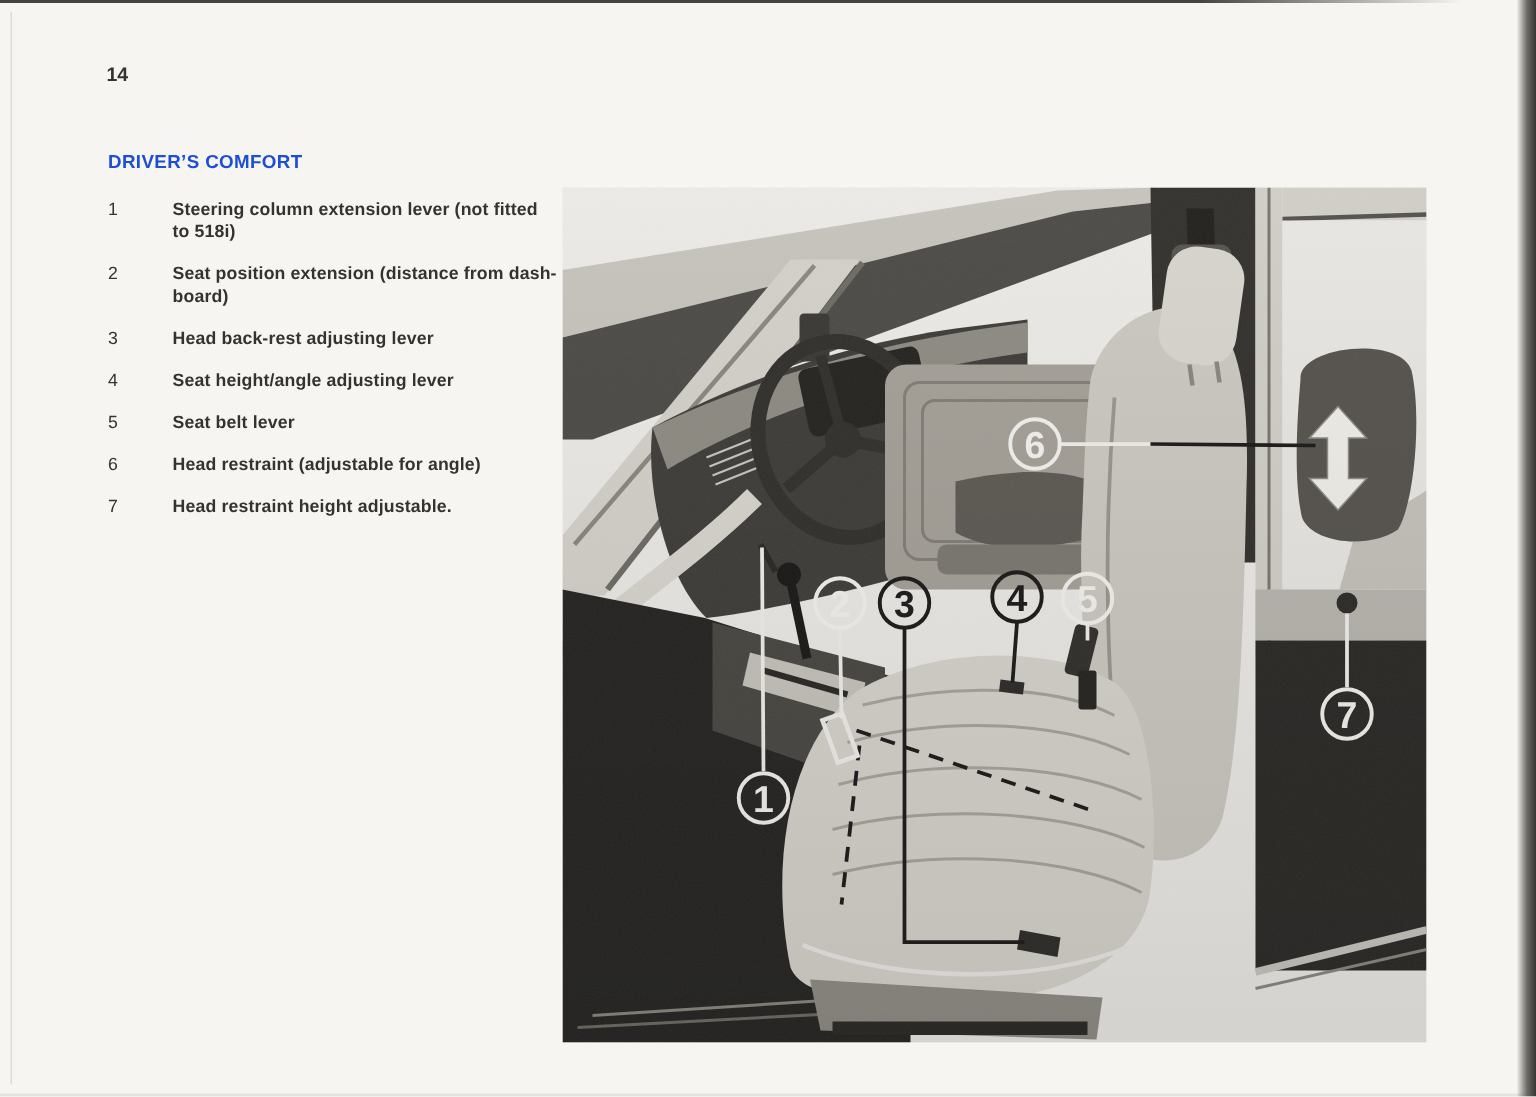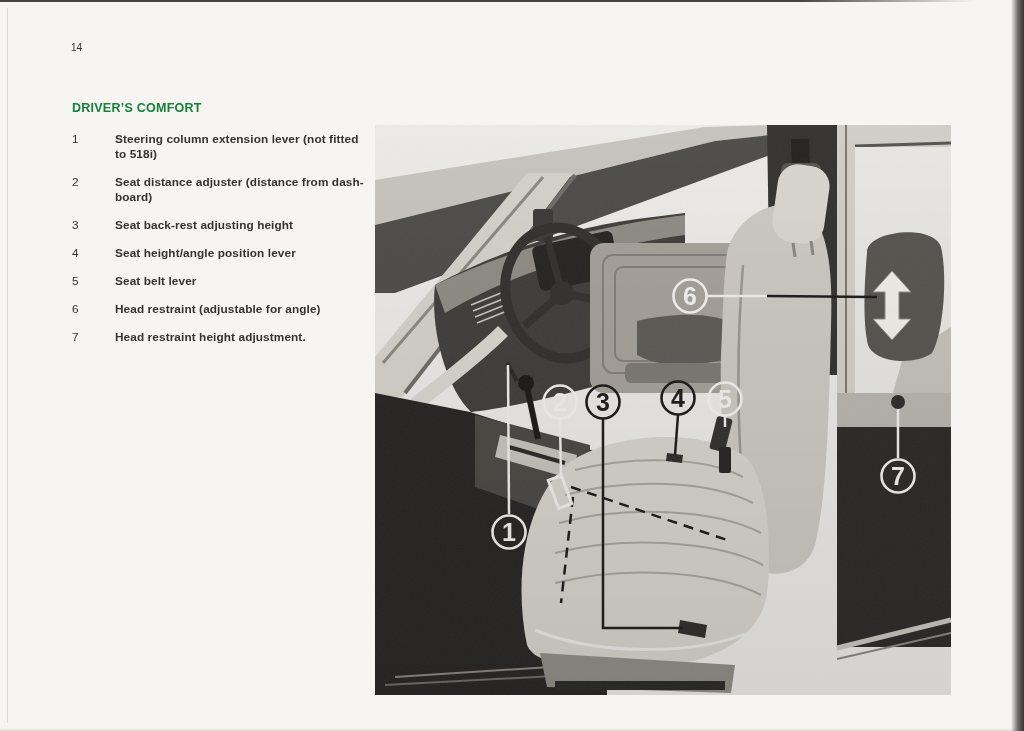--- a/index.html
+++ b/index.html
@@ -10,23 +10,23 @@
     color:#2f2e2b;
   }
   
   .top-edge{position:absolute;top:0;left:0;width:975px;height:2px;
     background:linear-gradient(to right,#45443f 82%,rgba(69,68,63,0));}
   .right-edge{position:absolute;top:0;right:0;width:13px;height:731px;
     background:linear-gradient(to right,rgba(110,108,102,0),#6b6964 55%,#383733);}
   .left-edge{position:absolute;top:8px;left:7px;width:1px;height:715px;background:#dedcd7;}
   .bottom-edge{position:absolute;bottom:0;left:0;width:1024px;height:2px;background:#e5e3de;}
 
-  .page-number{position:absolute;left:71px;top:42px;font-size:10px;color:#343330;}
+  .page-number{position:absolute;left:71px;top:42px;font-size:13px;color:#343330;font-weight:bold;}
   .heading{position:absolute;left:72px;top:101px;font-size:12.5px;font-weight:bold;
-    letter-spacing:.25px;color:#15803d;}
+    letter-spacing:.25px;color:#1d4ed8;}
   .legend{position:absolute;left:72px;top:132px;width:300px;font-size:11.8px;line-height:15px;}
   .legend .row{display:flex;margin-bottom:13px;}
   .legend .num{flex:0 0 43px;color:#343330;}
   .legend .txt{white-space:pre;color:#343330;letter-spacing:.1px;font-weight:bold;}
 
   .photo{position:absolute;left:375px;top:125px;width:576px;height:570px;background:#edebe7;}
   .photo svg{display:block;}
 </style>
 </head>
 <body>
@@ -39,42 +39,42 @@
 <div class="heading">DRIVER’S COMFORT</div>
 
 <div class="legend">
   <div class="row">
     <span class="num">1</span>
     <span class="txt">Steering column extension lever (not fitted
 to 518i)</span>
   </div>
   <div class="row">
     <span class="num">2</span>
-    <span class="txt">Seat distance adjuster (distance from dash-
+    <span class="txt">Seat position extension (distance from dash-
 board)</span>
   </div>
   <div class="row">
     <span class="num">3</span>
-    <span class="txt">Seat back-rest adjusting height</span>
+    <span class="txt">Head back-rest adjusting lever</span>
   </div>
   <div class="row">
     <span class="num">4</span>
-    <span class="txt">Seat height/angle position lever</span>
+    <span class="txt">Seat height/angle adjusting lever</span>
   </div>
   <div class="row">
     <span class="num">5</span>
     <span class="txt">Seat belt lever</span>
   </div>
   <div class="row">
     <span class="num">6</span>
     <span class="txt">Head restraint (adjustable for angle)</span>
   </div>
   <div class="row">
     <span class="num">7</span>
-    <span class="txt">Head restraint height adjustment.</span>
+    <span class="txt">Head restraint height adjustable.</span>
   </div>
 </div>
 
 <figure class="photo" style="margin:0">
 <svg width="576" height="570" viewBox="0 0 576 570" xmlns="http://www.w3.org/2000/svg">
   <defs>
     <linearGradient id="shade" x1="0" y1="0" x2="0" y2="1">
       <stop offset="0" stop-color="#000" stop-opacity="0"></stop>
       <stop offset="1" stop-color="#000" stop-opacity="0.10"></stop>
     </linearGradient>

